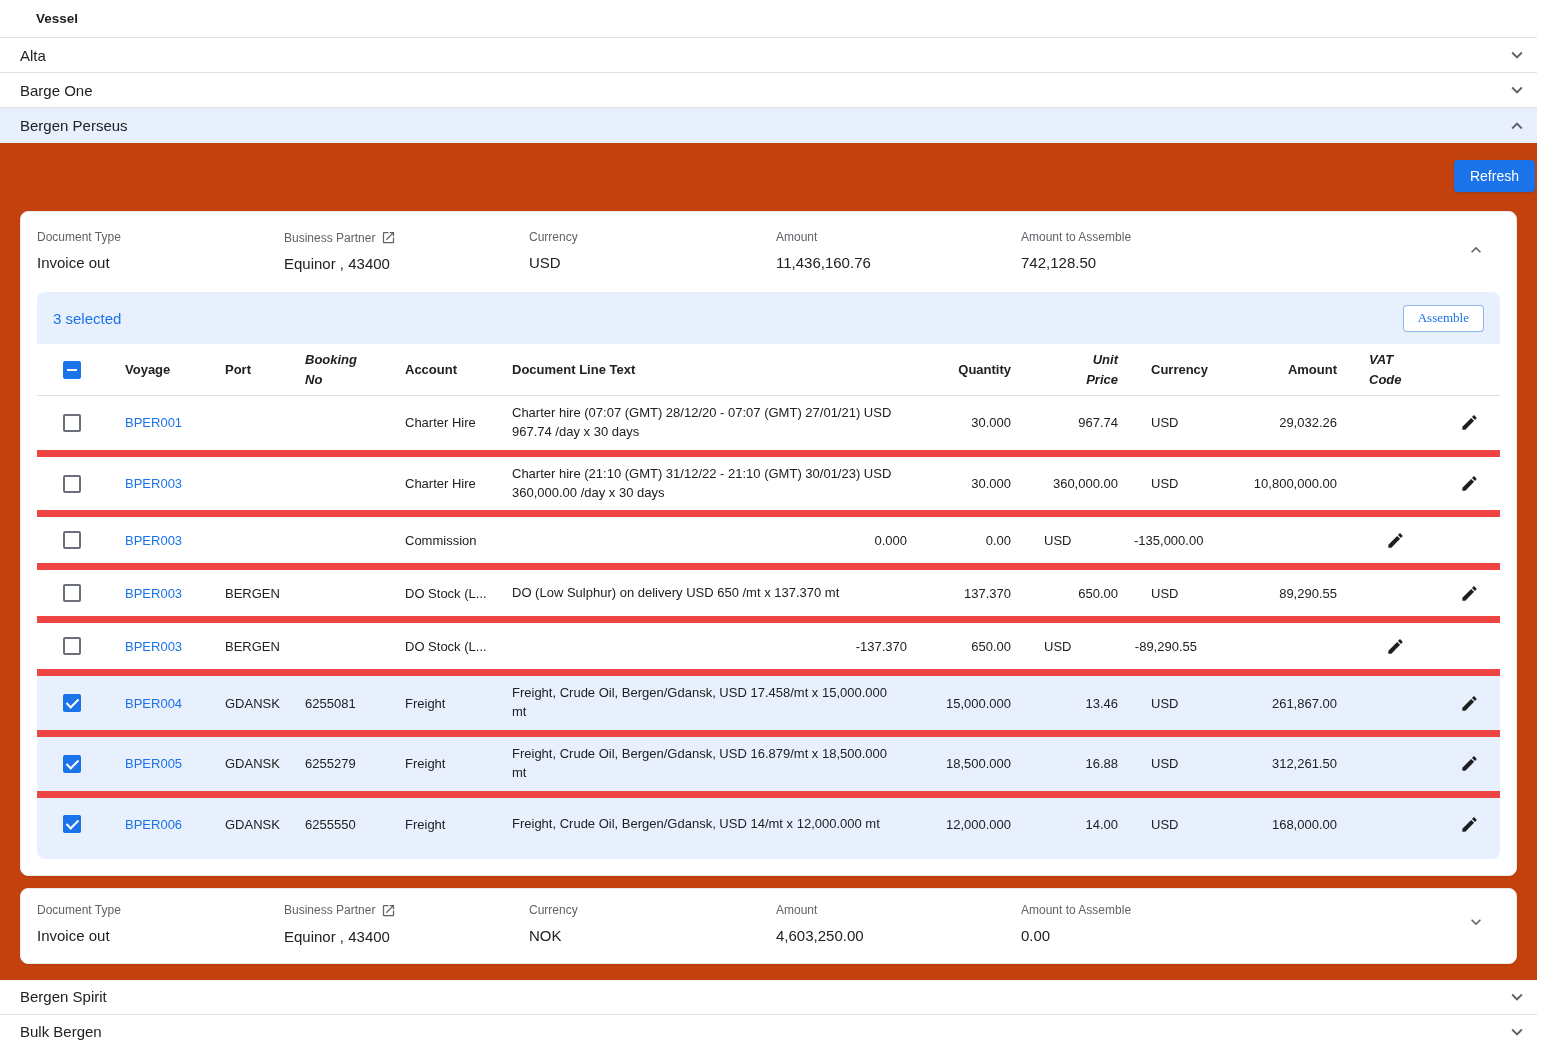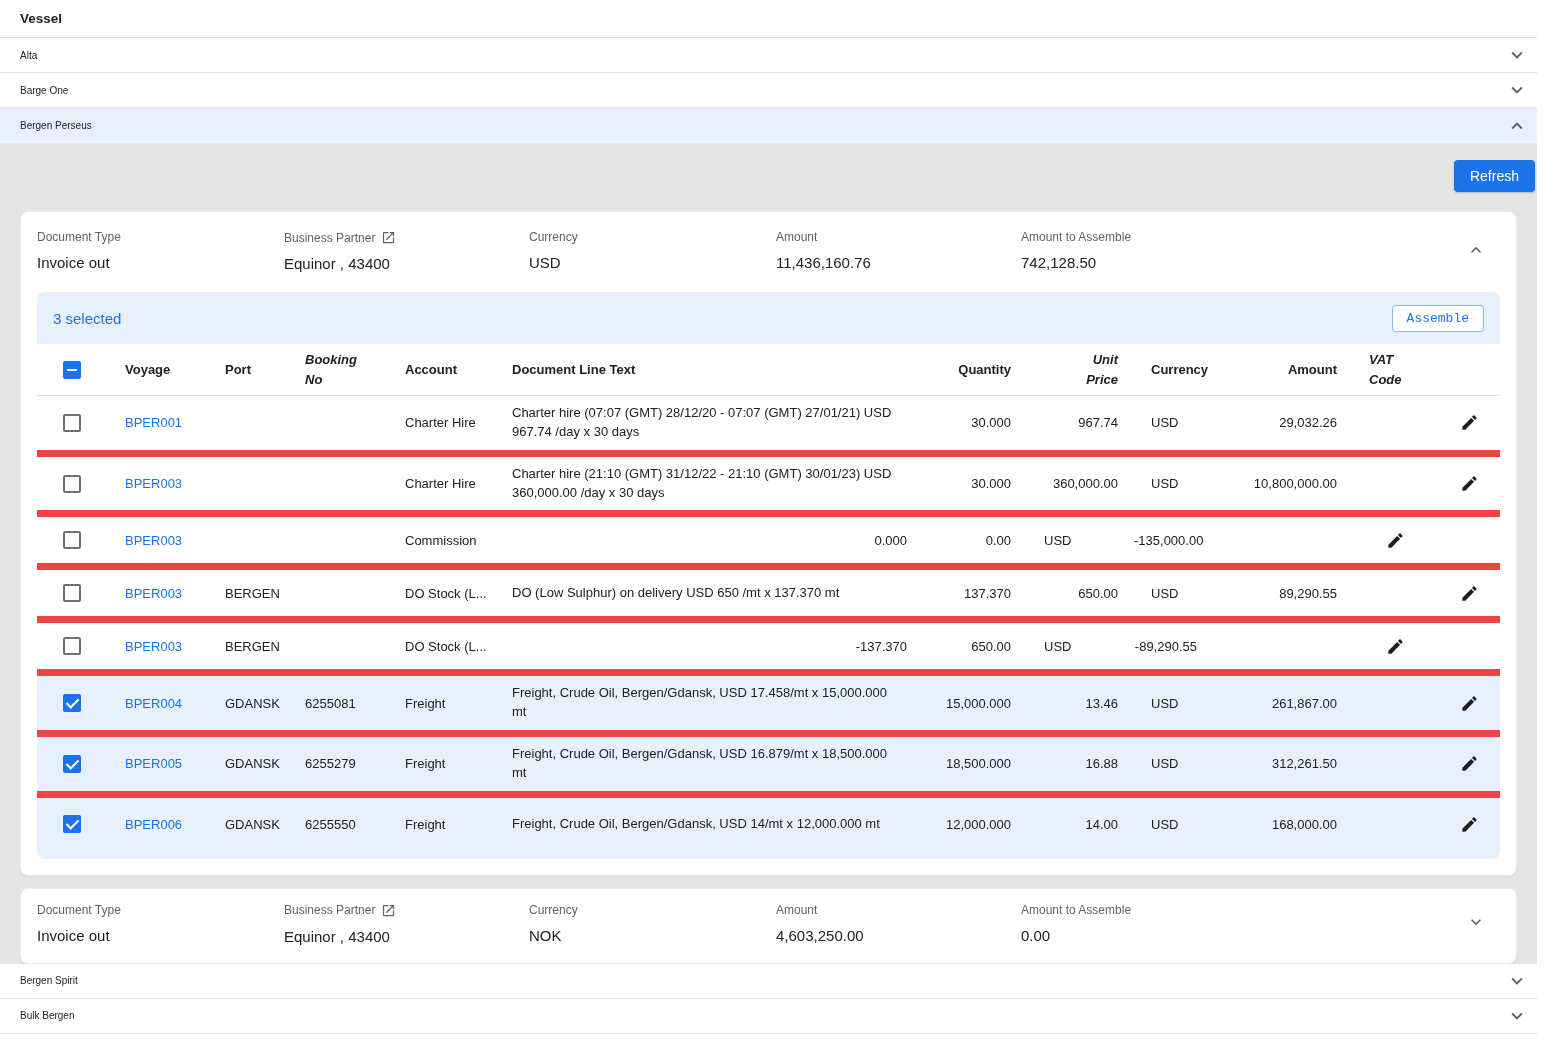--- a/index.html
+++ b/index.html
@@ -1,43 +1,43 @@
 <!DOCTYPE html>
 <html><head>
 <meta charset="utf-8">
 <style>
   * { margin:0; padding:0; box-sizing:border-box; }
   html,body { width:1554px; height:1042px; background:#ffffff; font-family:"Liberation Sans", sans-serif; color:#202124; overflow:hidden; }
   .app { width:100%; padding-right:17px; }
 
   
-  .acc-head { height:38px; display:flex; align-items:center; padding:0 20px; border-bottom:1px solid #e0e0e0; font-size:13.5px; font-weight:bold; }
-  .acc-row { height:35px; display:flex; align-items:center; justify-content:space-between; padding:0 6px 0 20px; border-bottom:1px solid #e0e0e0; font-size:10px; cursor:pointer; background:#fff; }
+  .acc-head { height:38px; display:flex; align-items:center; padding:0 36px; border-bottom:1px solid #e0e0e0; font-size:13.5px; font-weight:bold; }
+  .acc-row { height:35px; display:flex; align-items:center; justify-content:space-between; padding:0 6px 0 20px; border-bottom:1px solid #e0e0e0; font-size:15px; cursor:pointer; background:#fff; }
   .acc-row .chev { display:flex; align-items:center; justify-content:center; width:28px; height:28px; }
 
   
-  .section { background:#e5e5e5; padding-bottom:0; }
+  .section { background:#c2410c; padding-bottom:16px; }
   .section .acc-row.expanded { background:#e8f0fe; border-bottom:none; }
   .refresh-row { padding:17px 2px 19px; display:flex; justify-content:flex-end; }
   .btn-primary { background:#1a73e8; color:#fff; border:none; border-radius:4px; height:32px; padding:0 16px; font-size:14px; font-family:"Liberation Sans", sans-serif; cursor:pointer; box-shadow:0 1px 2px rgba(60,64,67,.3); }
 
   
   .card { background:#fff; border:1px solid #e8eaed; border-radius:8px; margin:0 20px; box-shadow:0 1px 2px rgba(0,0,0,.06); }
   .card.card-main { padding-bottom:16px; }
   .card.card-secondary { margin-top:12px; }
   .fields { display:grid; grid-template-columns:247px 245px 247px 245px 1fr 40px; padding:18px 16px 20px; align-items:start; }
   .field-label { font-size:12px; color:#5f6368; display:flex; align-items:center; gap:6px; }
   .field-value { font-size:15px; color:#202124; margin-top:10px; }
   .collapse-btn { grid-row:1; grid-column:6; align-self:center; background:none; border:none; cursor:pointer; width:32px; height:32px; display:flex; align-items:center; justify-content:center; }
 
   
   .sel-container { margin:0 16px; background:#e8f0fe; border-radius:8px; padding-bottom:8px; }
   .sel-bar { height:52px; display:flex; align-items:center; justify-content:space-between; padding:0 16px; }
   .sel-count { font-size:15px; color:#1a73e8; }
-  .btn-outlined { background:#fff; color:#1a73e8; border:1px solid rgba(26,115,232,.5); border-radius:4px; height:27px; padding:0 14px; font-size:13px; font-family:Liberation Mono, monospace; cursor:pointer; }
+  .btn-outlined { background:#fff; color:#1a73e8; border:1px solid rgba(26,115,232,.5); border-radius:4px; height:27px; padding:0 14px; font-size:13px; font-family:Liberation Serif, serif; cursor:pointer; }
 
   .table { background:#fff; }
   .thead-row, .trow { display:grid; grid-template-columns:88px 100px 80px 100px 107px 1fr 104px 107px 79px 140px 85px 62px; align-items:center; }
   .thead-row { min-height:52px; border-bottom:1px solid #e0e0e0; }
   .trow { min-height:53px; border-bottom:7px solid #ef4444; background:#fff; }
   .trow:last-child { border-bottom:none; }
   .trow.selected { background:#e8f0fe; }
   .th { font-size:13px; font-weight:bold; color:#202124; line-height:1.5; }
   .cell { font-size:13px; color:#202124; }
   .c-check { padding-left:26px; display:flex; align-items:center; }

